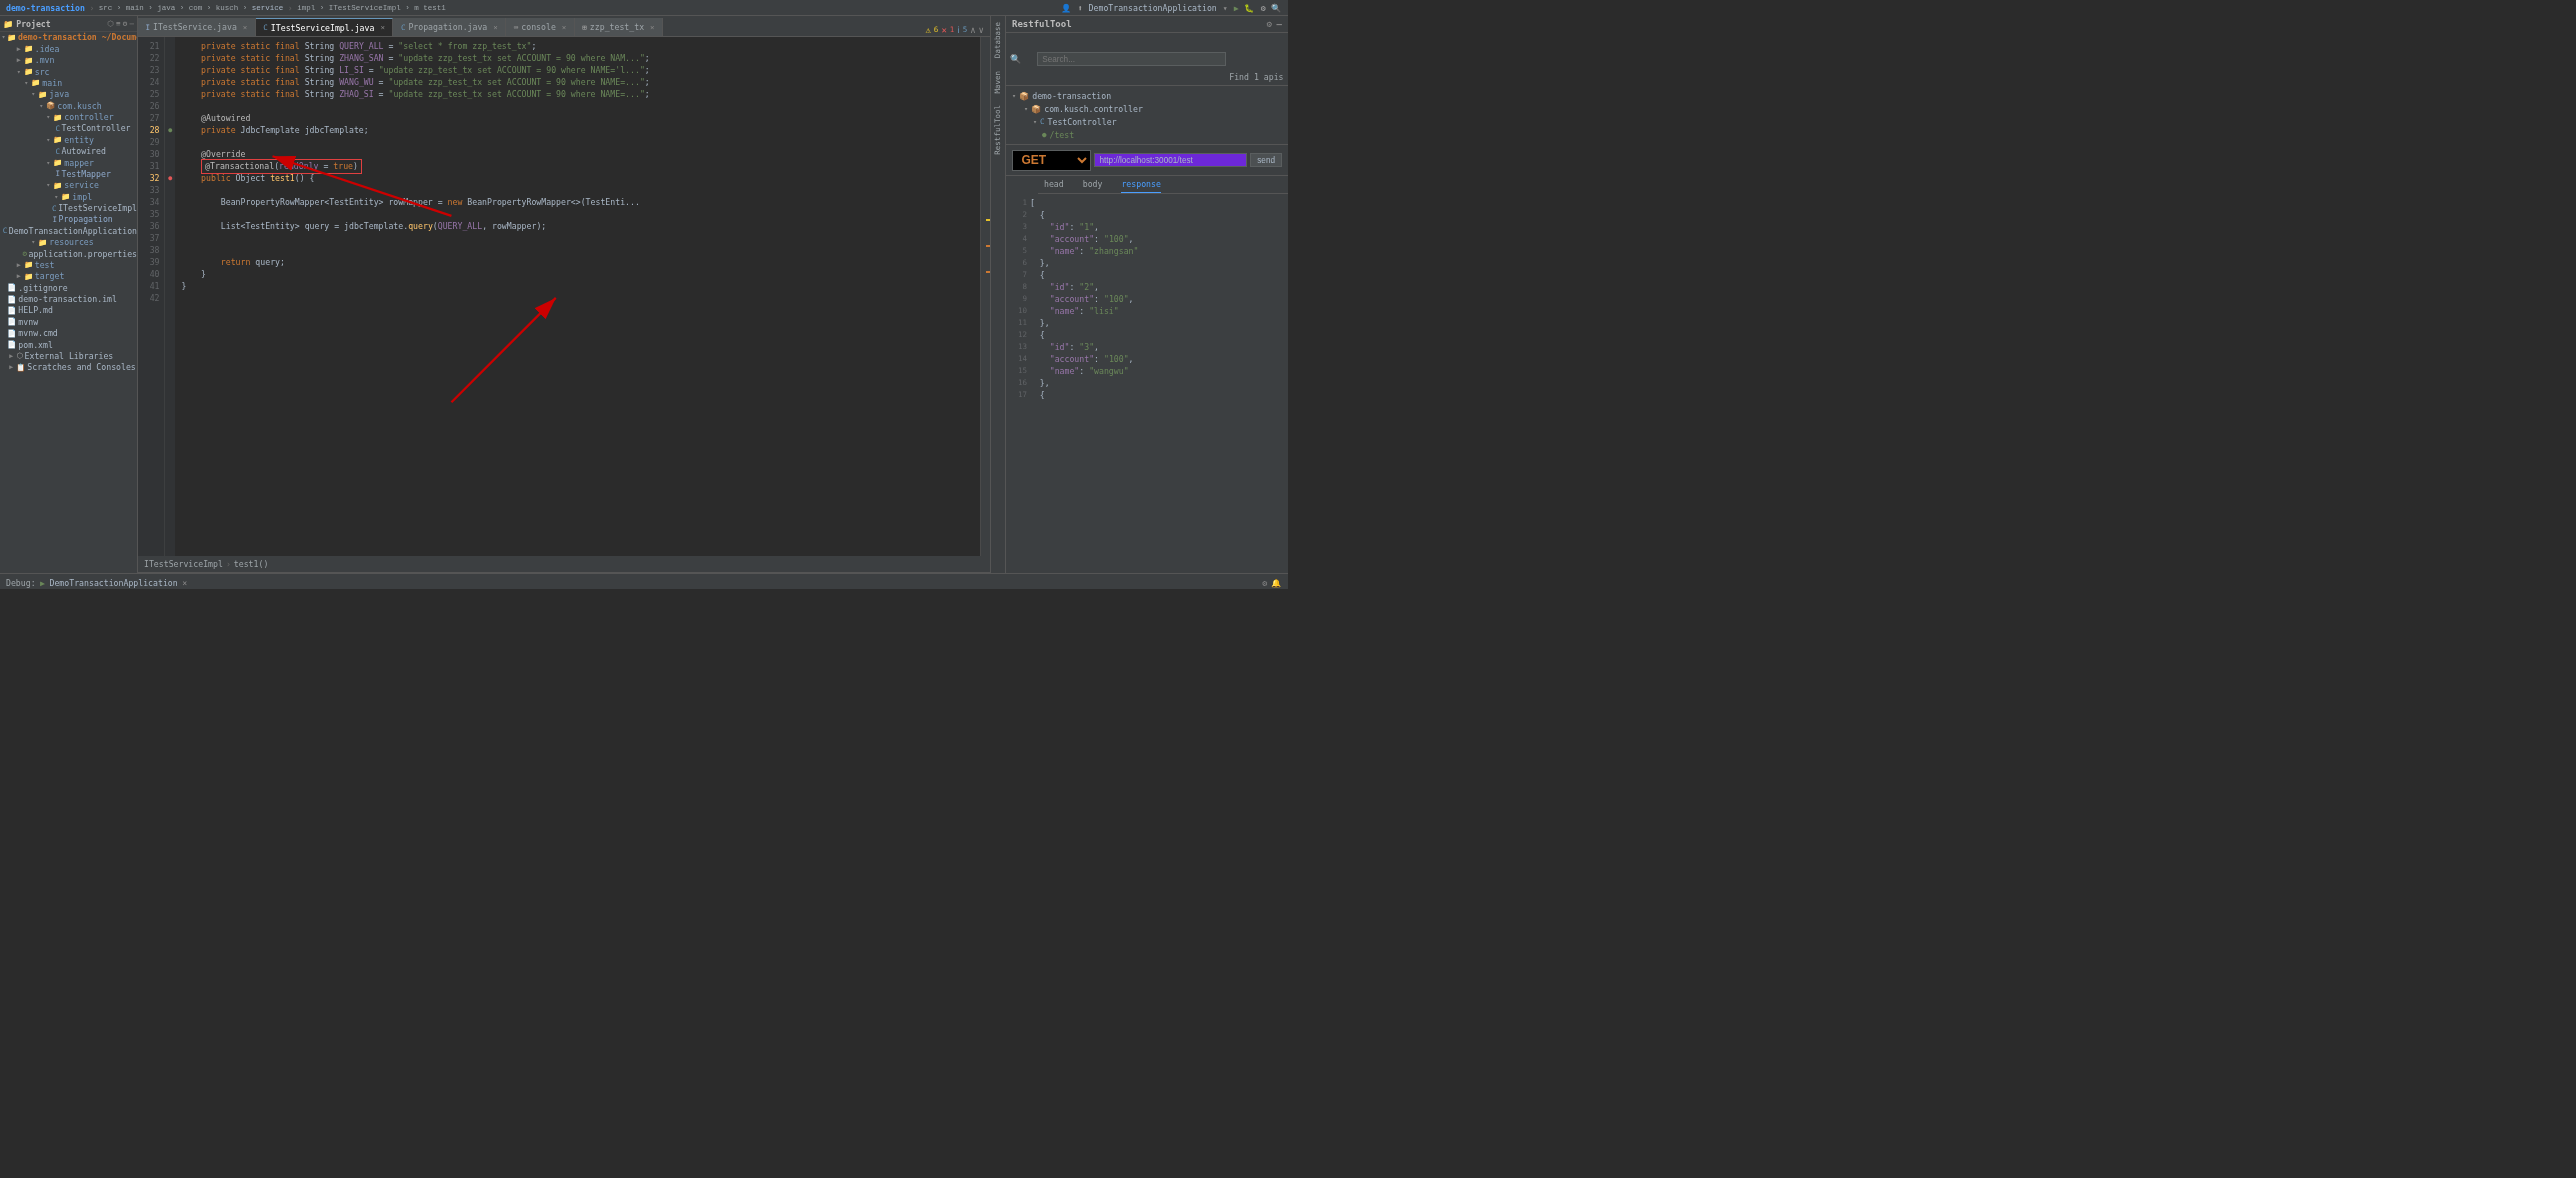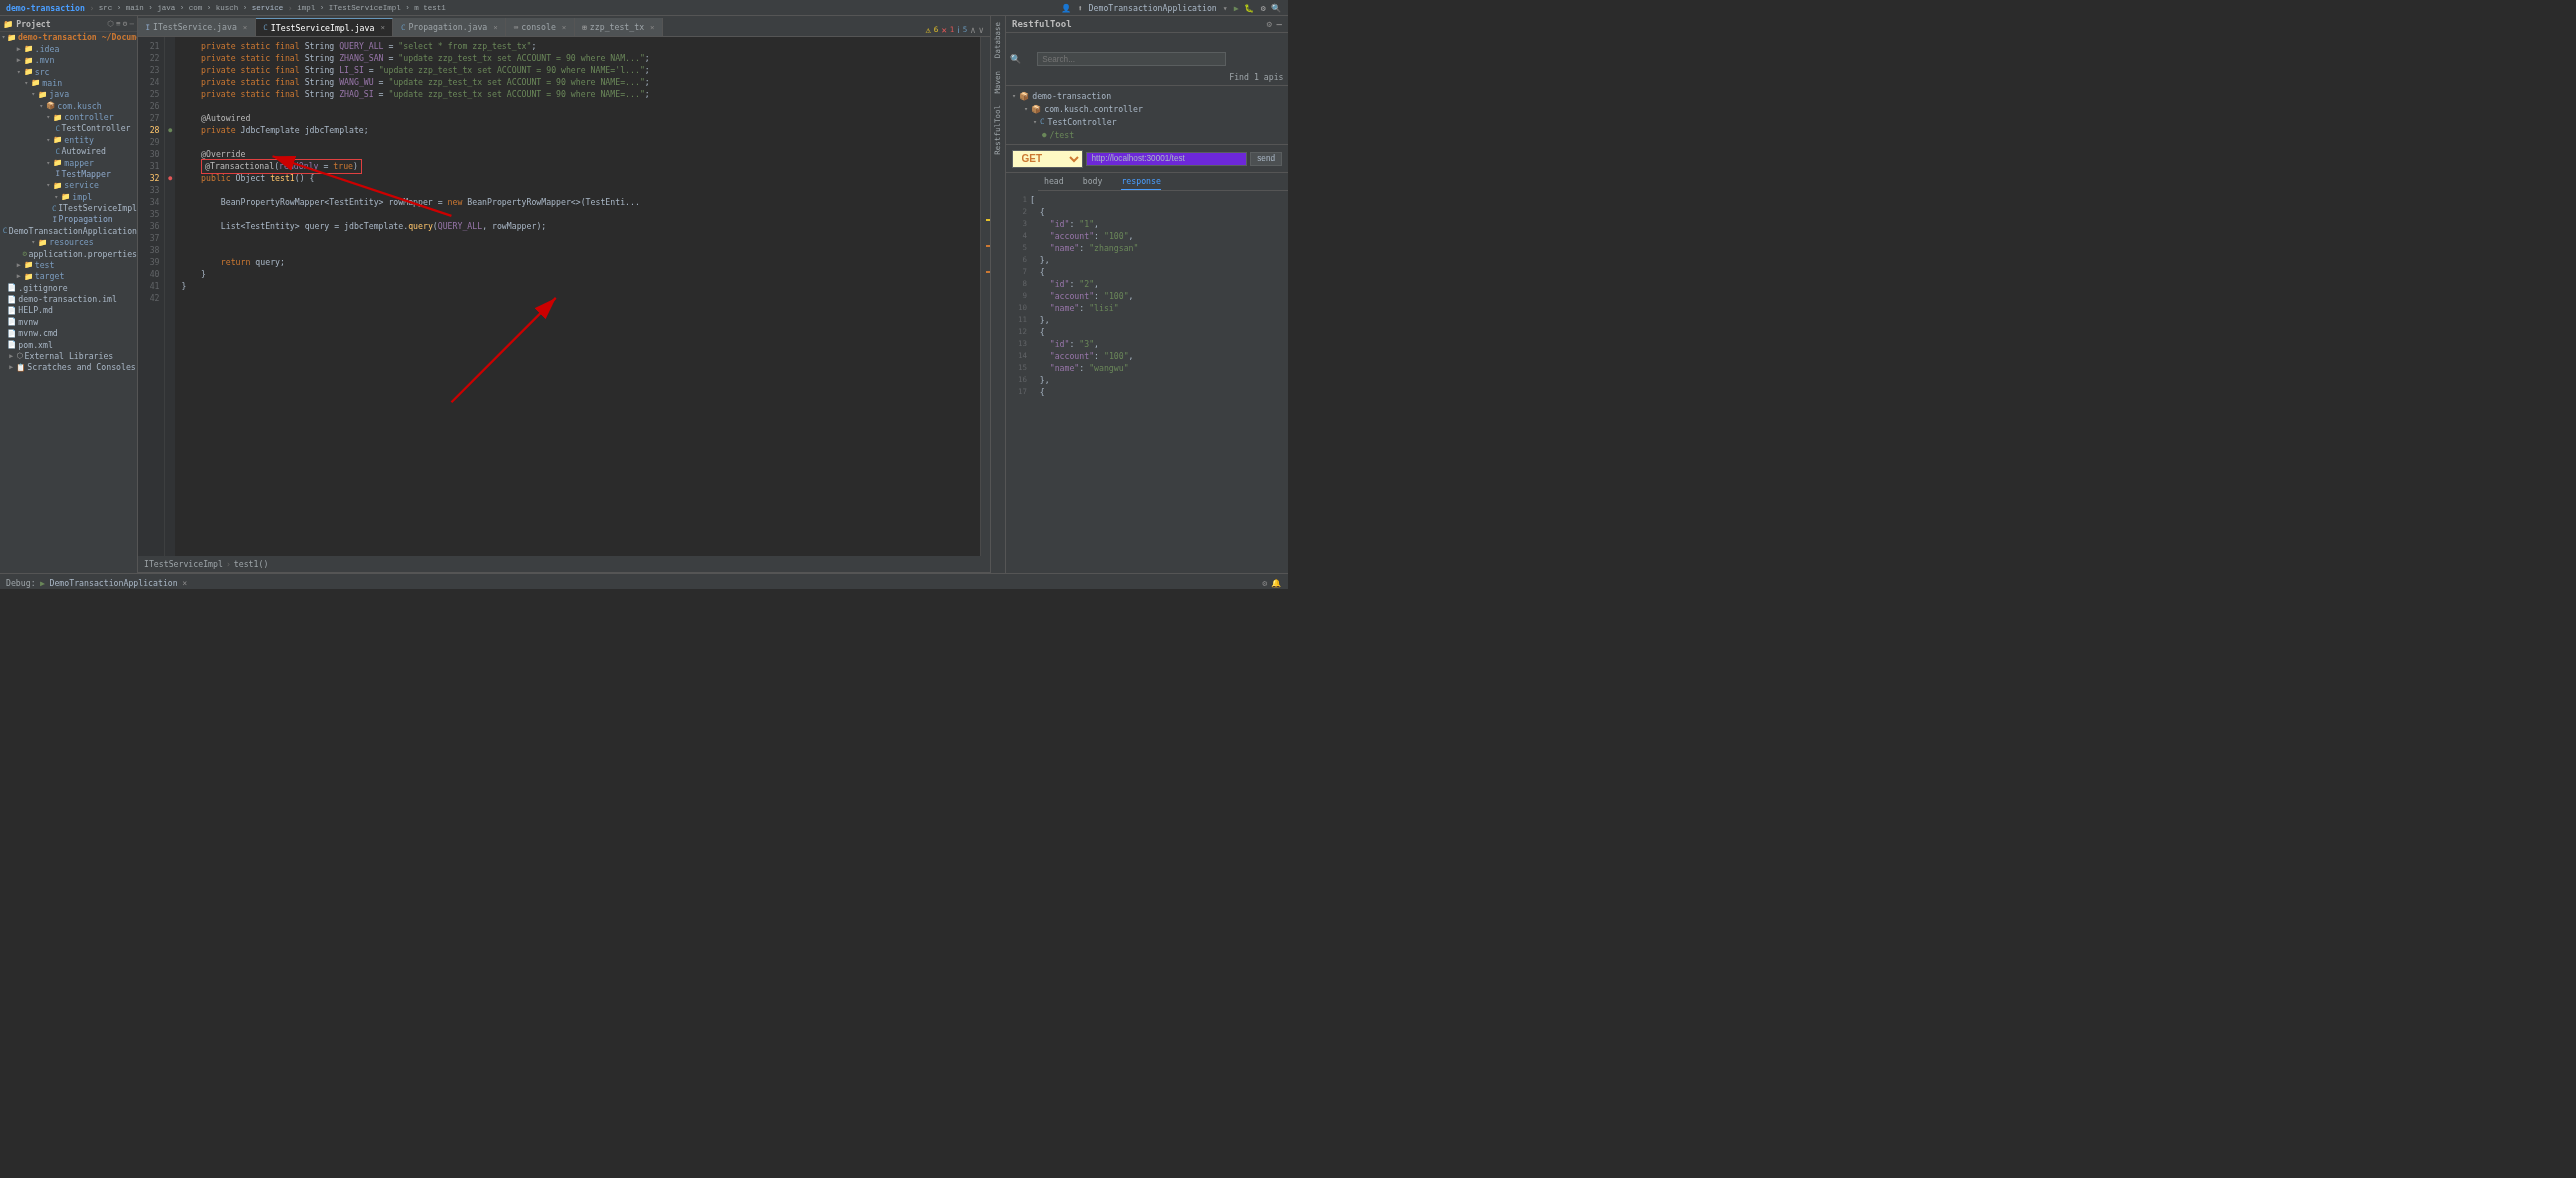--- a/index.html
+++ b/index.html
@@ -215,25 +215,25 @@
       padding: 4.5px 6px;
       border-top: 0.7px solid #555;
       border-bottom: 0.7px solid #555;
     }
     .http-row {
       display: flex;
       align-items: center;
       gap: 3px;
     }
     .http-method {
-      background: #fef9c3;
+      background: #000000;
       border: 0.7px solid #5a5e5f;
       color: #cc7832;
       padding: 1.5px 4.5px;
-      font-size: 10px;
+      font-size: 12px;
       font-weight: bold;
     }
     .http-url {
       flex: 1;
       background: #6d28d9;
       border: 0.7px solid #5a5e5f;
       color: #a9b7c6;
       padding: 1.5px 4.5px;
       font-size: 8.2px;
       outline: none;

